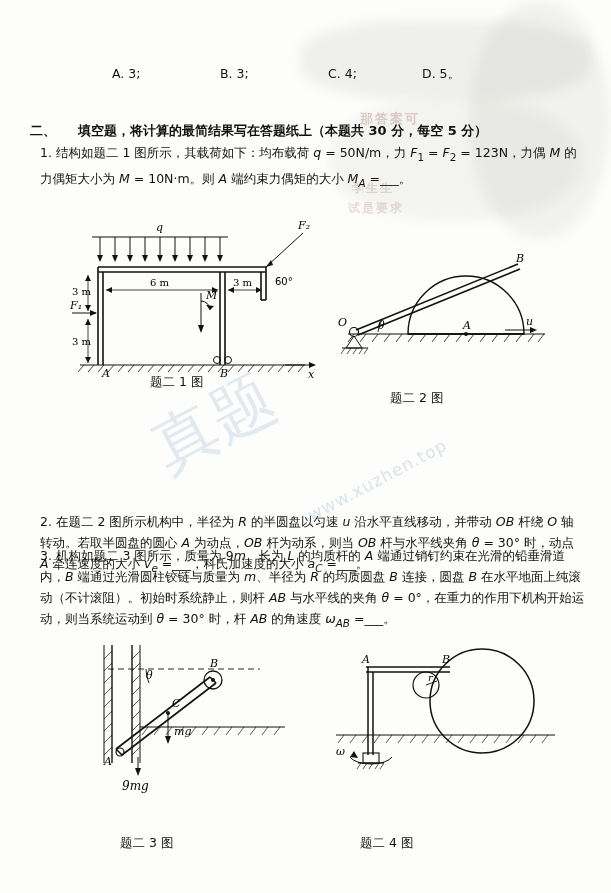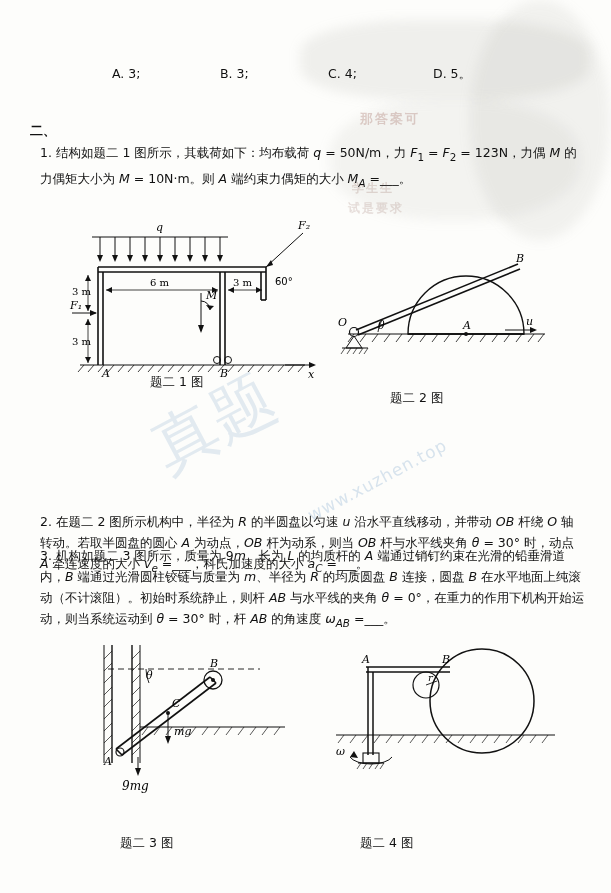--- a/index.html
+++ b/index.html
@@ -129,24 +129,25 @@
   <div class="ghost-text ghost-4">试是要求</div>
 
   <div class="watermark">真题</div>
   <div class="watermark2">www.xuzhen.top</div>
 
 
   <div class="opts">
     <span class="opt" style="left:112px;">A. 3;</span>
     <span class="opt" style="left:220px;">B. 3;</span>
     <span class="opt" style="left:328px;">C. 4;</span>
-    <span class="opt" style="left:433px;text-align:right;">D. 5。</span>
+    <span class="opt" style="left:422px;text-align:right;">D. 5。</span>
   </div>
 
   <div class="sec2-label">二、</div>
+  <div class="sec2-text">填空题，将计算的最简结果写在答题纸上（本题共 30 分，每空 5 分）</div>
 
   <div class="blk p1">
     <span>1.</span>
     <span>结构如题二 1 图所示，其载荷如下：均布载荷 <i>q</i> = 50N/m，力 <i>F</i><sub>1</sub> = <i>F</i><sub>2</sub> = 123N，力偶 <i>M</i> 的力偶矩大小为 <i>M</i> = 10N·m。则 <i>A</i> 端约束力偶矩的大小 <i>M<sub>A</sub></i> =___。</span>
   </div>
 
   <div class="figure" style="left:70px; top:215px;">
     <svg width="250" height="170" viewBox="0 0 250 170">
 
       <g stroke="#111" stroke-width="1" fill="none">

